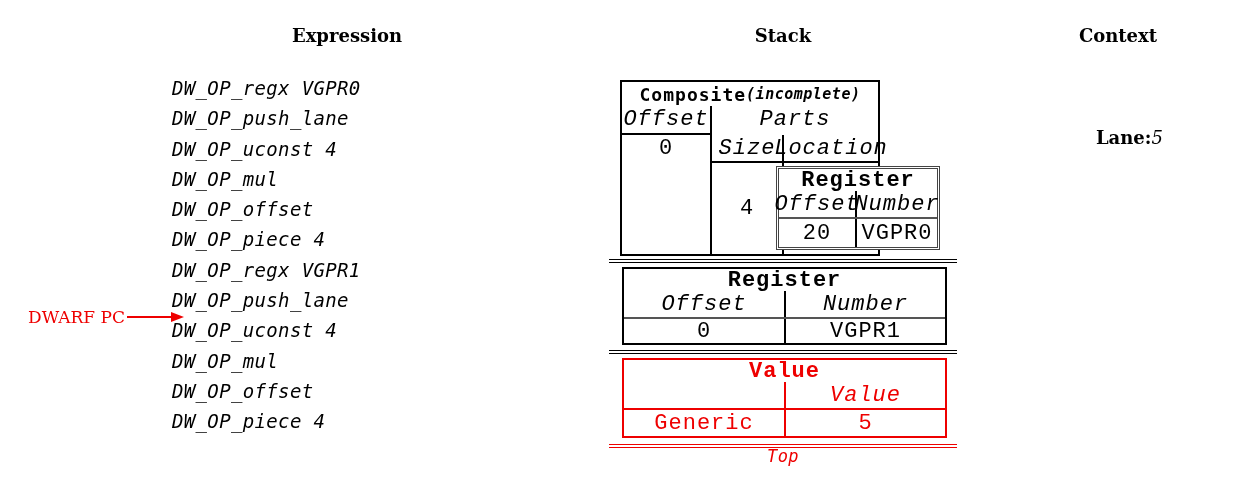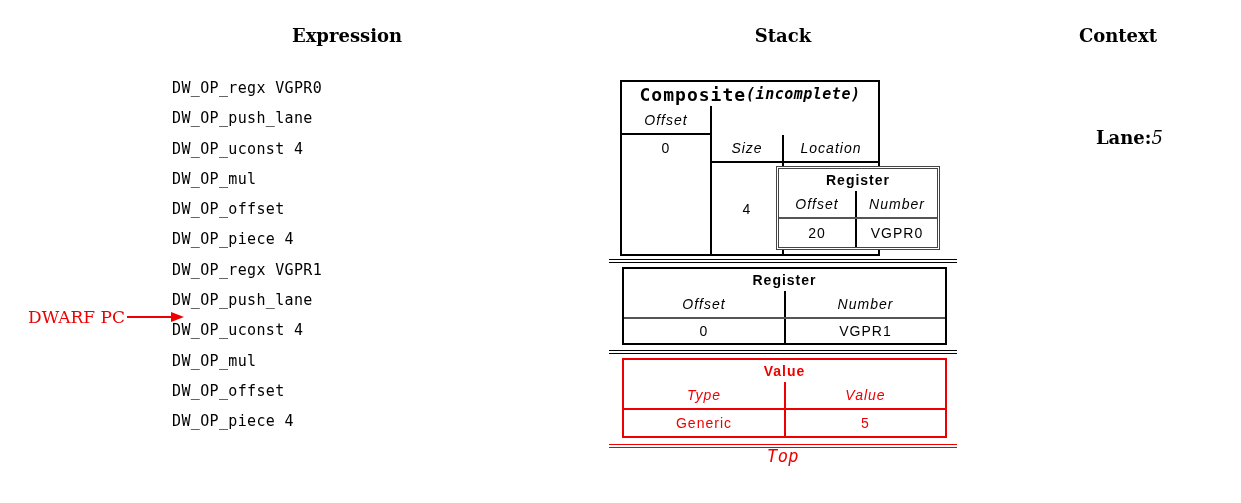--- a/index.html
+++ b/index.html
@@ -9,33 +9,33 @@
   
   .col-header{position:absolute;top:25px;width:200px;height:22px;text-align:center;
               font-family:"DejaVu Serif","Liberation Serif",serif;font-weight:bold;font-size:18px;line-height:22px;}
   .hdr-expression{left:247px;}
   .hdr-stack{left:683px;}
   .hdr-context{left:1018px;}
 
   
   .expr-list{position:absolute;left:172px;top:73px;}
   .expr-item{height:30.3px;line-height:30.3px;font-family:"DejaVu Sans Mono","Liberation Mono",monospace;
-             font-size:15px;letter-spacing:0.35px;white-space:pre;}
+             font-size:19px;letter-spacing:0.35px;white-space:pre;font-style:italic;}
 
   
   .dwarf-pc{position:absolute;left:7px;top:306px;height:22px;display:flex;align-items:center;color:#ee0000;margin-left:21px;}
   .pc-label{font-family:"DejaVu Serif","Liberation Serif",serif;font-size:17px;line-height:22px;}
   .pc-line{display:inline-block;width:44px;height:2px;background:#ee0000;margin-left:2px;}
   .pc-head{display:inline-block;width:0;height:0;border-left:13px solid #ee0000;
            border-top:5.5px solid transparent;border-bottom:5.5px solid transparent;}
 
   
   .tbl{position:absolute;box-sizing:border-box;border:2px solid #000;background:#fff;}
   .cell{position:absolute;display:flex;align-items:center;justify-content:center;
-        font-family:Liberation Sans, sans-serif;font-size:14px;letter-spacing:1px;white-space:pre;}
+        font-family:Liberation Mono, monospace;font-size:22px;letter-spacing:1px;white-space:pre;}
   .it{font-style:italic;}
   .b{font-weight:bold;}
   .v{position:absolute;width:2px;background:#000;}
   .h{position:absolute;height:2px;background:#000;}
 
   
   .composite{left:620px;top:80px;width:260px;height:176px;}
   .comp-title{position:absolute;left:0;right:0;top:0;height:24px;display:flex;align-items:center;justify-content:center;}
   .t-bold{font-family:"DejaVu Sans Mono","Liberation Mono",monospace;font-weight:bold;font-size:18px;letter-spacing:1px;}
   .t-qual{font-family:"DejaVu Sans Mono","Liberation Mono",monospace;font-weight:bold;font-style:italic;font-size:15px;letter-spacing:0.5px;}
@@ -122,20 +122,21 @@
     <span class="pc-head"></span>
   </div>
 
   <div class="tbl composite">
     <div class="comp-title">
       <span class="t-bold">Composite</span>
         <span class="t-qual">(incomplete)</span>
     </div>
     <div class="v vline-offset"></div>
     <div class="cell it comp-offset-hdr">Offset</div>
+    <div class="cell it comp-parts-hdr">Parts</div>
     <div class="h comp-hline-offset"></div>
     <div class="cell comp-offset-val">0</div>
     <div class="cell it comp-size-hdr">Size</div>
     <div class="v vline-size"></div>
     <div class="cell it comp-loc-hdr">Location</div>
     <div class="h comp-hline-parts"></div>
     <div class="cell comp-size-val">4</div>
 
     <div class="tbl nested">
       <div class="cell b nest-title">Register</div>
@@ -158,21 +159,20 @@
     <div class="h s-hline"></div>
     <div class="cell s-c1v">0</div>
     <div class="cell s-c2v">VGPR1</div>
   </div>
 
   <div class="sep sep2"></div>
 
   <div class="tbl simple val">
     <div class="cell b s-title">Value</div>
     <div class="v s-vline"></div>
-    <div class="cell it s-c1h">Type</div>
     <div class="cell it s-c2h">Value</div>
     <div class="h s-hline"></div>
     <div class="cell s-c1v">Generic</div>
     <div class="cell s-c2v">5</div>
   </div>
 
   <div class="sep sep3"></div>
   <div class="top-label">Top</div>
 
   <div class="ctx-row ctx-2">

